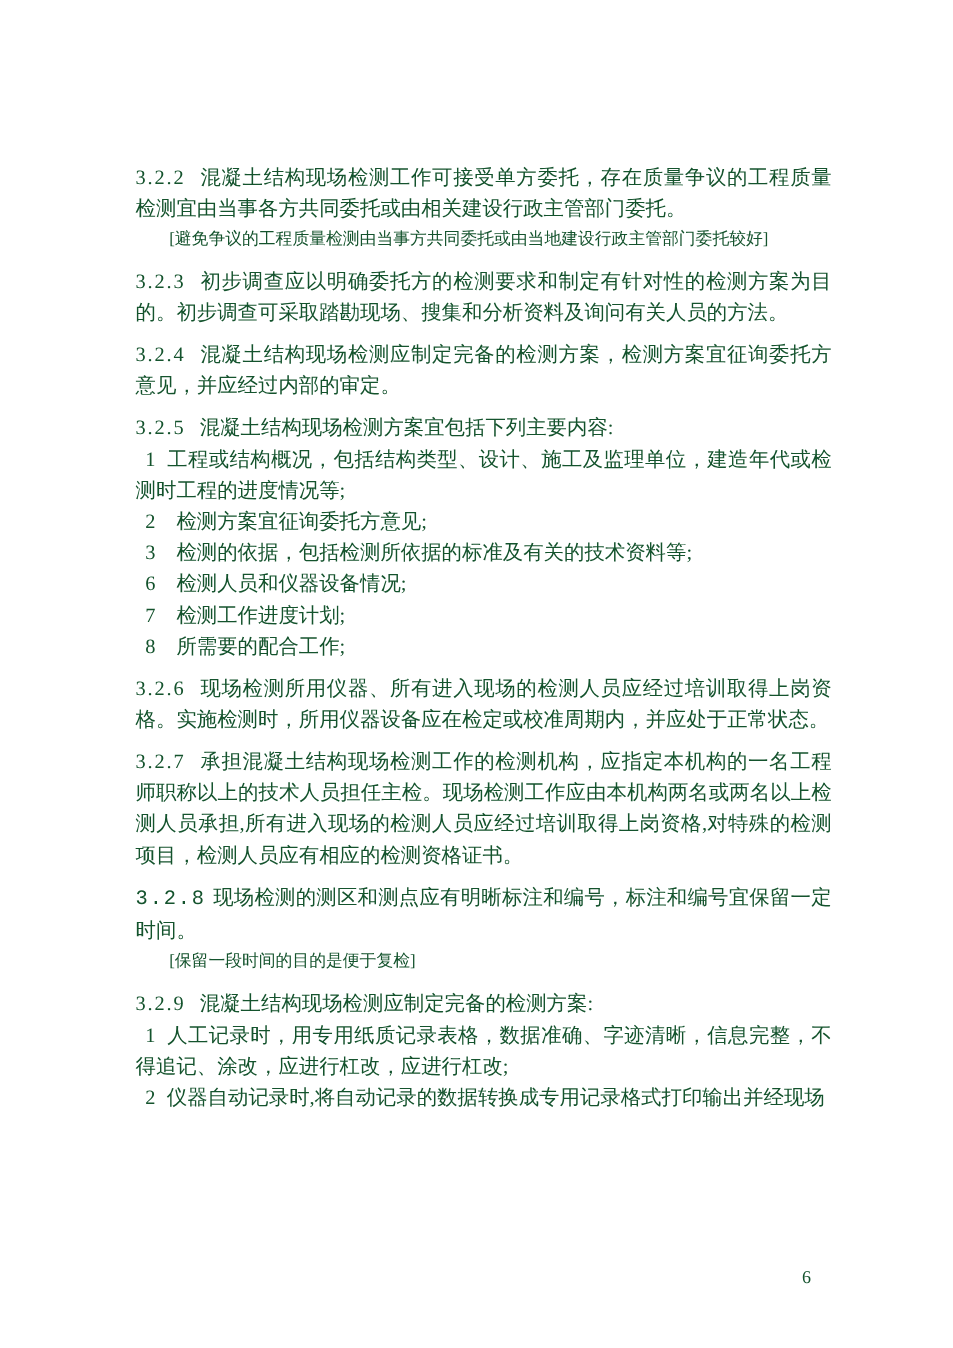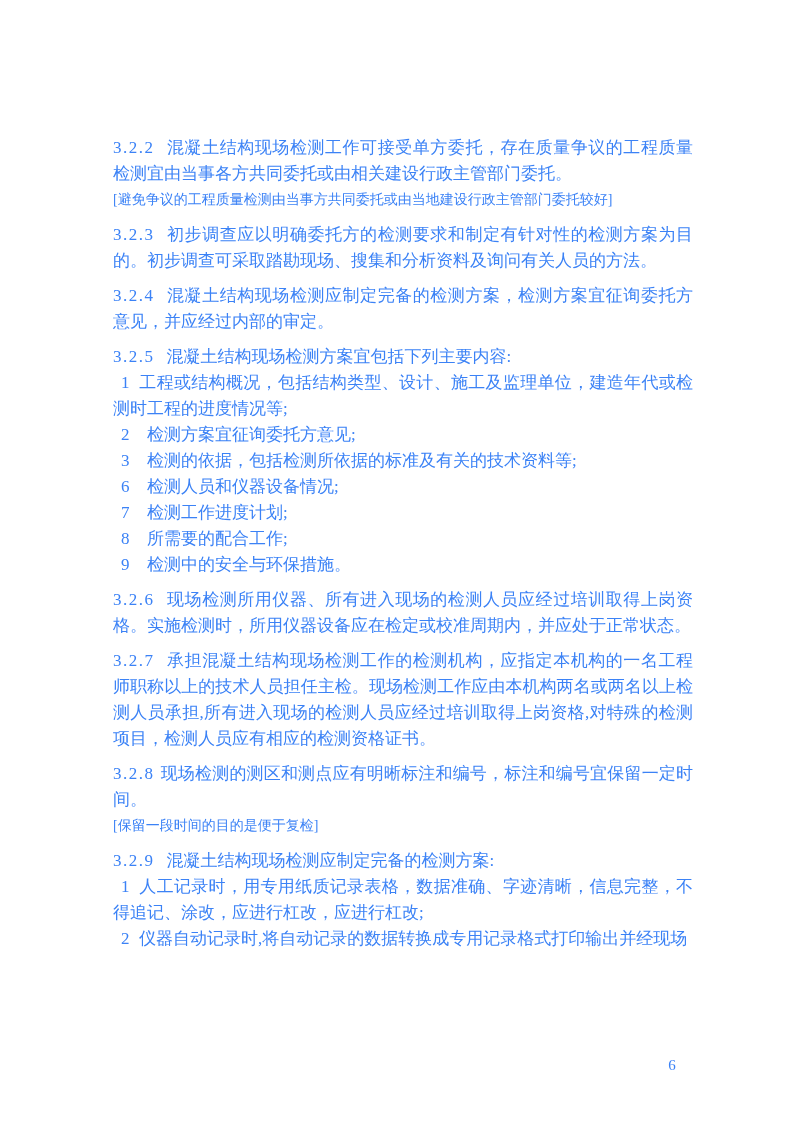--- a/index.html
+++ b/index.html
@@ -2,46 +2,47 @@
 <html><head>
 <meta charset="utf-8">
 <style>
   html, body { margin: 0; padding: 0; background: #ffffff; }
   .page {
     position: relative;
     width: 784px;
     height: 1123px;
     background: #ffffff;
     font-family: "Liberation Serif", "DejaVu Serif", serif;
-    color: #3b82f6;
+    color: #14532d;
     overflow: hidden;
     border-radius: 20px;
   }
   .content {
     position: absolute;
     left: 113px;
     top: 135px;
     width: 580px;
     font-size: 17px;
     line-height: 26px;
     text-align: justify;
   }
   p { margin: 0; padding: 0; }
   .clause { margin-top: 9px; }
   .clause.first { margin-top: 0; }
   .cid {
     letter-spacing: 1.5px;
     margin-right: 12px;
     font-family: "Liberation Serif", "DejaVu Serif", serif;
   }
-  .cid.tight { margin-right: 6px; }
+  .cid.tight { margin-right: 6px; font-family: Liberation Mono, monospace; }
   .note {
     font-size: 14px;
     line-height: 26px;
     margin-top: 0;
+    margin-left: 28px;
   }
   .li { margin-top: 0; text-indent: 8px; }
   .li .num { margin-right: 9px; letter-spacing: 0.5px; }
   .li.wide .num { margin-right: 17px; }
   .page-number {
     position: absolute;
     left: 662px;
     top: 1055px;
     width: 20px;
     text-align: center;
@@ -63,21 +64,20 @@
     <p class="clause"><span class="cid">3.2.4</span><span>混凝土结构现场检测应制定完备的检测方案，检测方案宜征询委托方意见，并应经过内部的审定。</span></p>
 
     <p class="clause"><span class="cid">3.2.5</span><span>混凝土结构现场检测方案宜包括下列主要内容:</span></p>
 
     <p class="li"><span class="num">1</span><span>工程或结构概况，包括结构类型、设计、施工及监理单位，建造年代或检测时工程的进度情况等;</span></p>
     <p class="li wide"><span class="num">2</span><span>检测方案宜征询委托方意见;</span></p>
     <p class="li wide"><span class="num">3</span><span>检测的依据，包括检测所依据的标准及有关的技术资料等;</span></p>
     <p class="li wide"><span class="num">6</span><span>检测人员和仪器设备情况;</span></p>
     <p class="li wide"><span class="num">7</span><span>检测工作进度计划;</span></p>
     <p class="li wide"><span class="num">8</span><span>所需要的配合工作;</span></p>
-    <p class="li wide"><span class="num">9</span><span>检测中的安全与环保措施。</span></p>
 
     <p class="clause"><span class="cid">3.2.6</span><span>现场检测所用仪器、所有进入现场的检测人员应经过培训取得上岗资格。实施检测时，所用仪器设备应在检定或校准周期内，并应处于正常状态。</span></p>
 
     <p class="clause"><span class="cid">3.2.7</span><span>承担混凝土结构现场检测工作的检测机构，应指定本机构的一名工程师职称以上的技术人员担任主检。现场检测工作应由本机构两名或两名以上检测人员承担,所有进入现场的检测人员应经过培训取得上岗资格,对特殊的检测项目，检测人员应有相应的检测资格证书。</span></p>
 
     <p class="clause"><span class="cid tight">3.2.8</span><span>现场检测的测区和测点应有明晰标注和编号，标注和编号宜保留一定时间。</span></p>
     <p class="note">[保留一段时间的目的是便于复检]</p>
 
     <p class="clause"><span class="cid">3.2.9</span><span>混凝土结构现场检测应制定完备的检测方案:</span></p>
 

